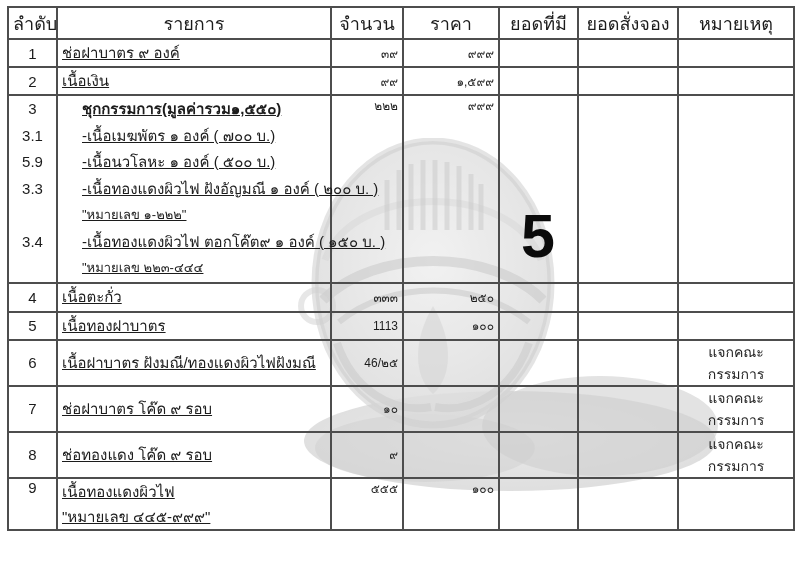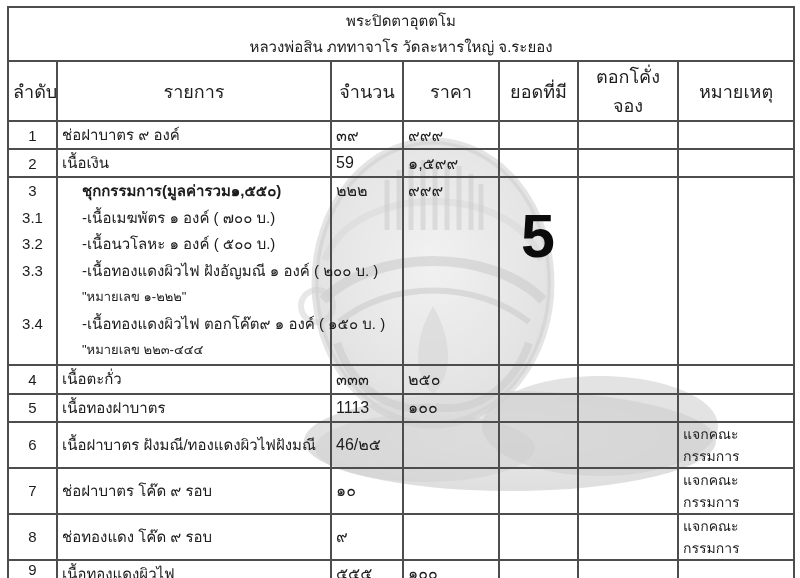--- a/index.html
+++ b/index.html
@@ -23,23 +23,23 @@
     position:absolute; left:7px; top:6px; z-index:3;
     width:786px; border-collapse:collapse; table-layout:fixed;
     background:transparent;
     font-size:15px; color:#1c1c1c;
   }
   table.doc td { border:2px solid #4d4d4d; padding:0 4px; background:transparent; vertical-align:middle; }
   td.title-cell { text-align:center; height:52px; border-bottom:2px solid #4d4d4d; }
   td.title-cell .tl { line-height:26px; font-size:15px; }
   tr.hdr td { text-align:center; height:32px; font-size:18px;border-radius:11px; }
   td.c-no   { text-align:center; }
-  td.c-item { text-align:left; padding-left:8px; }
-  td.c-qty, td.c-price, td.c-stock, td.c-res { text-align:left; font-size:16px; }
-  td.c-note { text-align:left; padding-left:8px; font-size:14px; }
+  td.c-item { text-align:left; padding-left:8px;text-decoration:underline; }
+  td.c-qty, td.c-price, td.c-stock, td.c-res { text-align:right; font-size:12px; }
+  td.c-note { text-align:center; padding-left:8px; font-size:14px; }
   tr.r { height:28px; }
   tr.r3 td, tr.r9 td { vertical-align:top; }
   .ln  { line-height:26.5px; height:26.5px; white-space:nowrap; overflow:visible;margin-left:20px; }
   .ln.sm { font-size:13px; }
   .ln.bold { font-weight:bold; }
   .num-ln { line-height:26.5px; height:26.5px; text-align:center; }
   .topval { padding-top:2px;margin-left:28px; }
   .ln9 { line-height:25px; height:25px; white-space:nowrap; }
 </style>
 </head>
@@ -98,62 +98,56 @@
       <col style="width:49px">
         <col style="width:274px">
         <col style="width:72px">
       <col style="width:96px">
         <col style="width:79px">
         <col style="width:100px">
         <col style="width:116px">
     </colgroup>
 
     <tbody>
-        <tr>
-      <td class="title-cell" colspan="7">
-        <div class="tl">พระปิดตาอุตตโม</div>
-        <div class="tl">หลวงพ่อสิน ภททาจาโร วัดละหารใหญ่ จ.ระยอง</div>
-      </td>
-    </tr>
 
     <tr class="hdr">
       <td>ลำดับ</td>
       <td>รายการ</td>
       <td>จำนวน</td>
       <td>ราคา</td>
       <td>ยอดที่มี</td>
-      <td>ตอกโคั่งจอง</td>
+      <td>ยอดสั่งจอง</td>
       <td>หมายเหตุ</td>
     </tr>
 
     <tr class="r">
       <td class="c-no">1</td>
       <td class="c-item">ช่อฝาบาตร ๙ องค์</td>
       <td class="c-qty">๓๙</td>
       <td class="c-price">๙๙๙</td>
       <td class="c-stock"></td>
       <td class="c-res"></td>
       <td class="c-note"></td>
     </tr>
 
     <tr class="r">
       <td class="c-no">2</td>
       <td class="c-item">เนื้อเงิน</td>
-      <td class="c-qty">59</td>
+      <td class="c-qty">๙๙</td>
       <td class="c-price">๑,๕๙๙</td>
       <td class="c-stock"></td>
       <td class="c-res"></td>
       <td class="c-note"></td>
     </tr>
 
     <tr class="r3">
       <td class="c-no">
         <div class="num-ln">3</div>
         <div class="num-ln">3.1</div>
-        <div class="num-ln">3.2</div>
+        <div class="num-ln">5.9</div>
         <div class="num-ln">3.3</div>
         <div class="num-ln"></div>
         <div class="num-ln">3.4</div>
         <div class="num-ln"></div>
       </td>
       <td class="c-item">
         <div class="ln bold">ชุกกรรมการ(มูลค่ารวม๑,๕๕๐)</div>
         <div class="ln">-เนื้อเมฆพัตร ๑ องค์ ( ๗๐๐ บ.)</div>
         <div class="ln">-เนื้อนวโลหะ ๑ องค์ ( ๕๐๐ บ.)</div>
         <div class="ln">-เนื้อทองแดงผิวไฟ ฝังอัญมณี ๑ องค์ ( ๒๐๐ บ. )</div>

